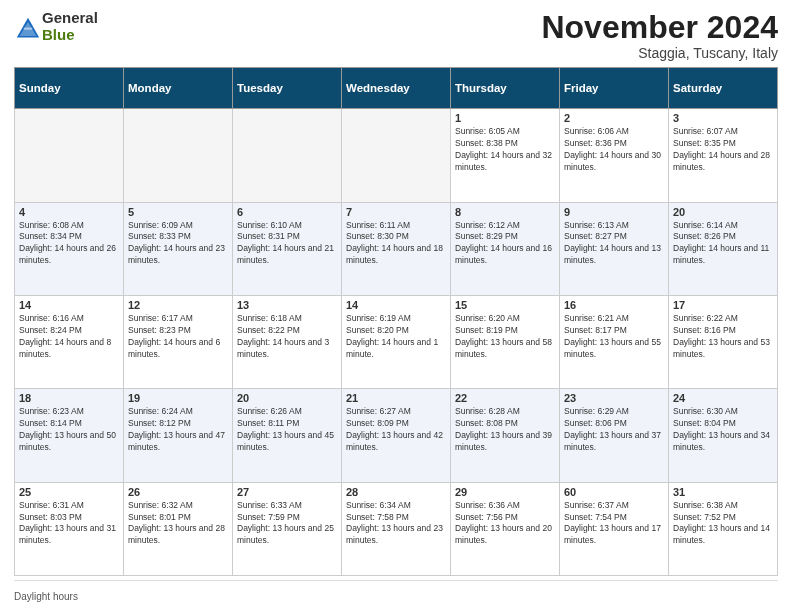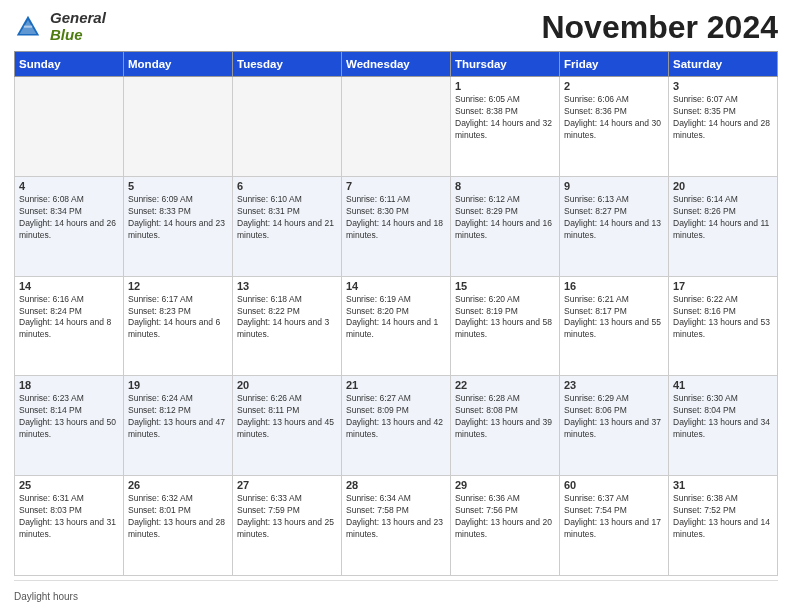--- a/index.html
+++ b/index.html
@@ -18,23 +18,22 @@
       flex-direction: column;
     }
     .header {
       display: flex;
       justify-content: space-between;
       align-items: flex-start;
       margin-bottom: 6px;
     }
     .logo {
       display: flex;
-      align-items: center;
-      gap: 8px;
-      font-style: italic;
+      align-items: flex-end;
+      gap: 0;
     }
     .logo-text {
       font-size: 15px;
       font-weight: bold;
       line-height: 1.1;
     }
     .logo-text .general { color: #333; }
     .logo-text .blue { color: #4d7c0f; }
     .logo-icon {
       width: 28px;
@@ -53,25 +52,25 @@
       font-size: 14px;
       color: #444;
     }
     .calendar {
       flex: 1;
       border-collapse: collapse;
       width: 100%;
       table-layout: fixed;
     }
     .calendar th {
-      background-color: #1d4ed8;
+      background-color: #0c4a6e;
       color: #fff;
       font-size: 11.5px;
       font-weight: bold;
-      padding: 6px 4px;
+      padding: 14px 4px;
       text-align: left;
       border: 1px solid #999;
     }
     .calendar td {
       vertical-align: top;
       border: 1px solid #ccc;
       padding: 3px 4px;
       font-size: 9px;
       color: #333;
       background: #fff;
@@ -113,20 +112,21 @@
         <polygon points="20,10 32,30 8,30" fill="#fff" opacity="0.3"></polygon>
         <rect x="14" y="18" width="12" height="3" fill="#fff" opacity="0.5"></rect>
       </svg>
       <div class="logo-text">
         <div><span class="general">General</span></div>
         <div><span class="blue">Blue</span></div>
       </div>
     </div>
     <div class="title-block">
       <div class="month-title">November 2024</div>
+      <div class="subtitle">Staggia, Tuscany, Italy</div>
     </div>
   </div>
 
   <table class="calendar">
     <thead>
       <tr>
       <th>Sunday</th>
           <th>Monday</th>
           <th>Tuesday</th>
           <th>Wednesday</th>
@@ -233,21 +233,21 @@
           </td>
           <td>
             <span class="day-number">22</span>
             <div class="day-info">Sunrise: 6:28 AM<br>Sunset: 8:08 PM<br>Daylight: 13 hours and 39 minutes.</div>
           </td>
           <td>
             <span class="day-number">23</span>
             <div class="day-info">Sunrise: 6:29 AM<br>Sunset: 8:06 PM<br>Daylight: 13 hours and 37 minutes.</div>
           </td>
           <td>
-            <span class="day-number">41</span>
+            <span class="day-number">24</span>
             <div class="day-info">Sunrise: 6:30 AM<br>Sunset: 8:04 PM<br>Daylight: 13 hours and 34 minutes.</div>
           </td>
         </tr>
         <tr>
           <td>
             <span class="day-number">25</span>
             <div class="day-info">Sunrise: 6:31 AM<br>Sunset: 8:03 PM<br>Daylight: 13 hours and 31 minutes.</div>
           </td>
           <td>
             <span class="day-number">26</span>

